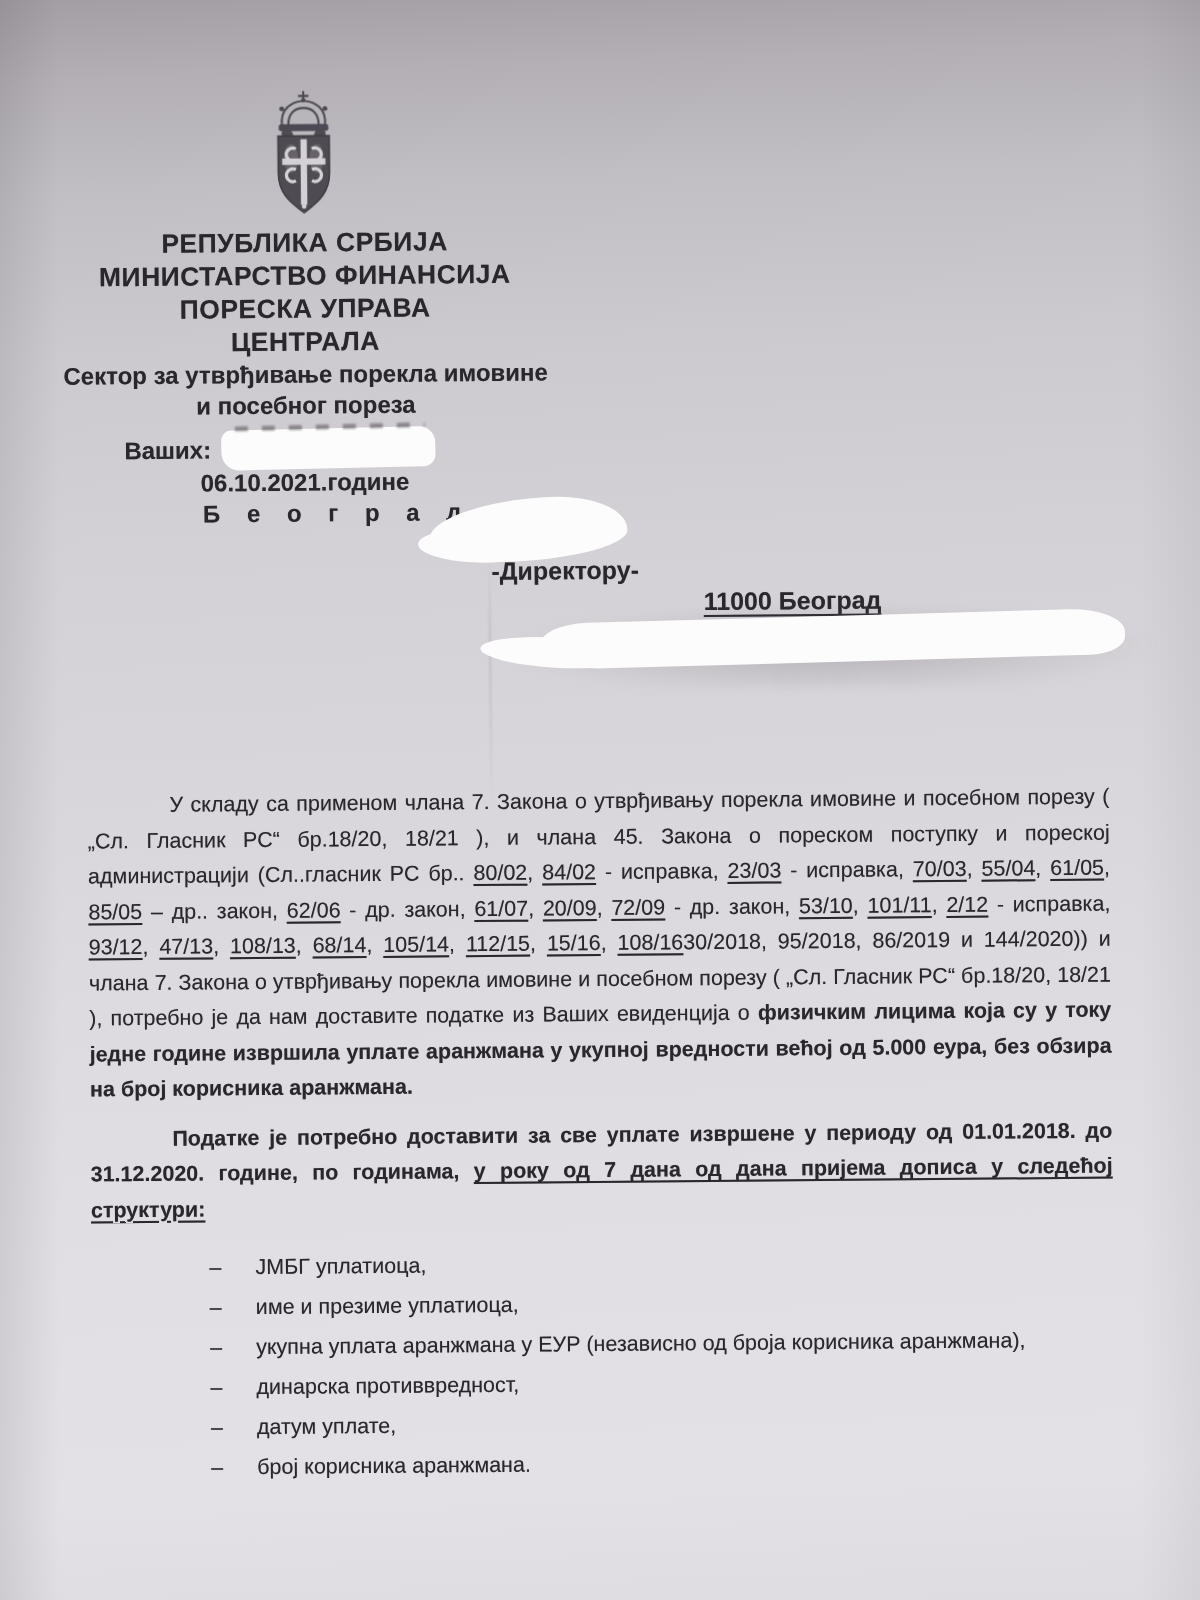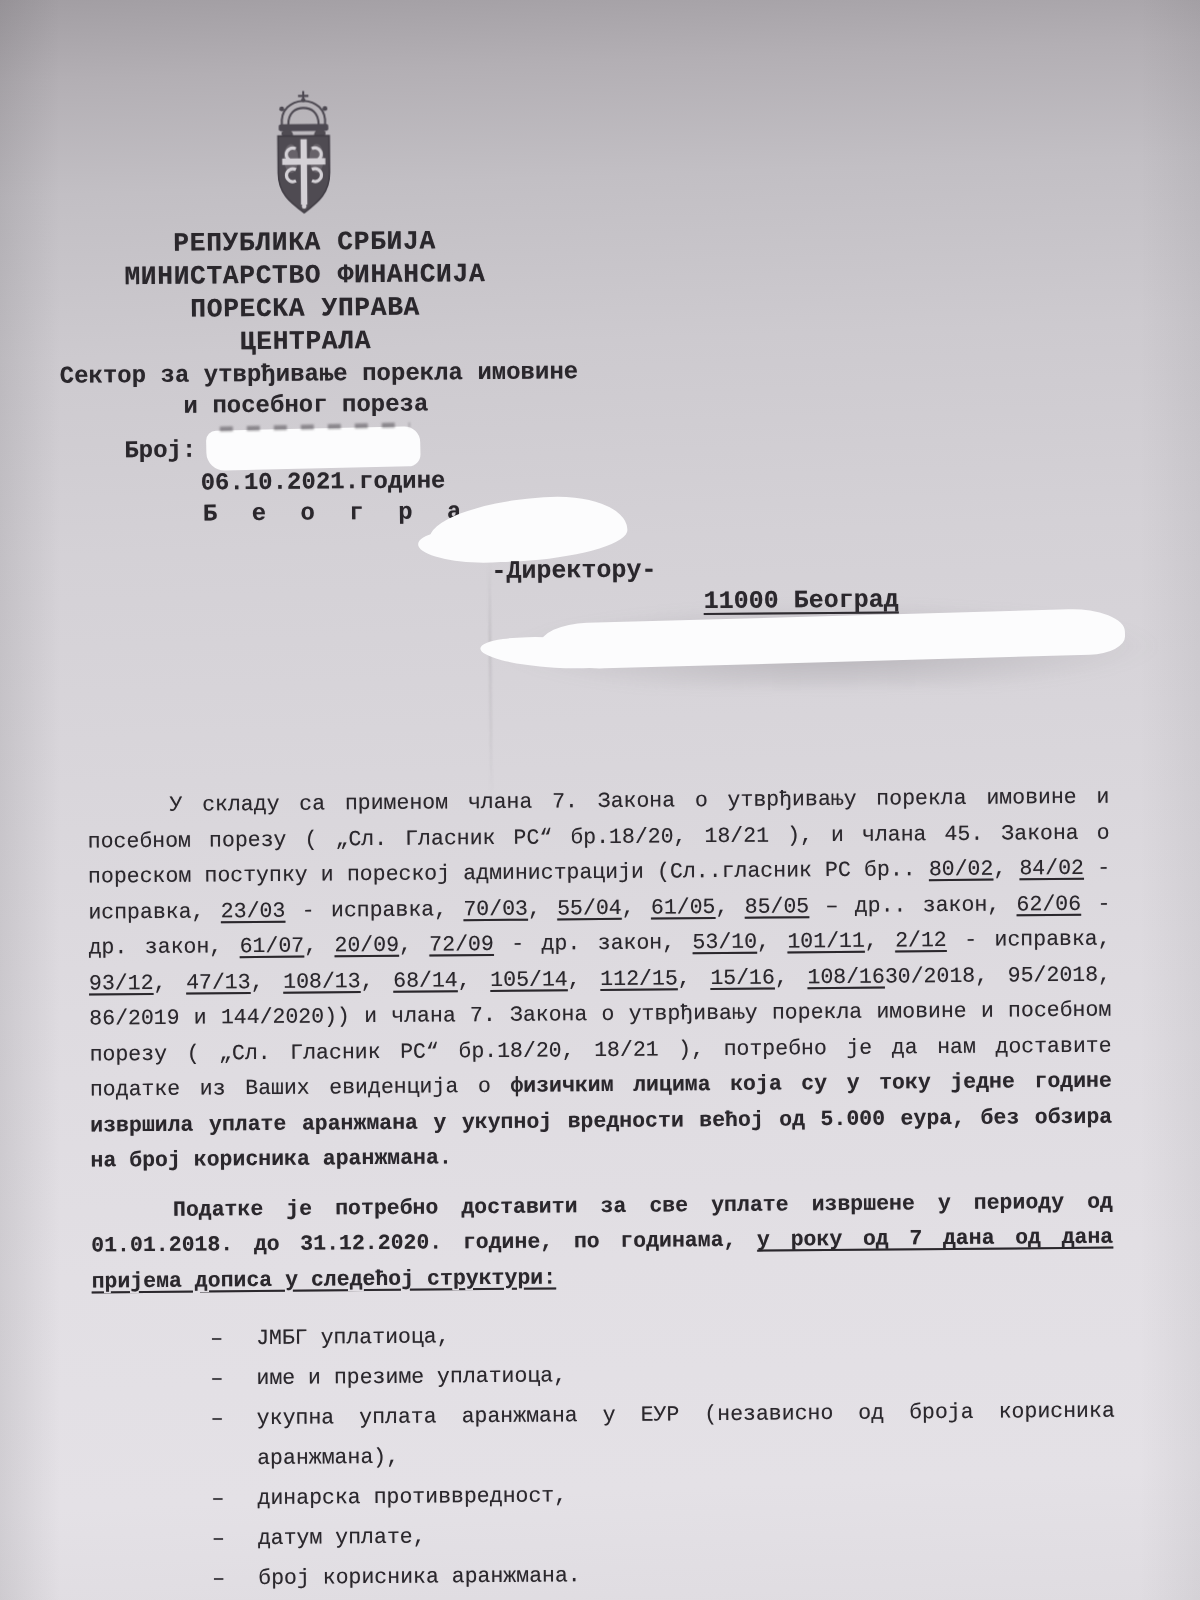--- a/index.html
+++ b/index.html
@@ -1,19 +1,19 @@
 <!DOCTYPE html>
 <html><head>
 <meta charset="utf-8">
 <style>
   html,body{margin:0;padding:0;}
   body{width:1200px;height:1600px;overflow:hidden;background:#8f8c90;}
   .page{
     position:relative;width:1200px;height:1600px;overflow:hidden;
-    font-family:Liberation Mono, monospace;
+    font-family:Liberation Sans, sans-serif;
     color:#2a272c;
     background:linear-gradient(178deg,
       #a29ea3 0%, #b3afb4 5%, #c2bfc4 12%, #cdcacf 22%,
       #d4d1d6 34%, #d9d6db 48%, #dedbe0 62%, #e2dfe4 78%, #e4e1e6 92%, #dfdce1 100%);
     text-shadow:0 0 0.7px rgba(58,54,60,0.45);
   }
   .page::before{ 
     content:"";position:absolute;inset:0;pointer-events:none;
     background:linear-gradient(90deg, rgba(40,38,42,0.10), rgba(40,38,42,0) 5%,
                rgba(40,38,42,0) 95%, rgba(40,38,42,0.06));
@@ -109,21 +109,21 @@
       </svg>
 
       <div class="org-line">РЕПУБЛИКА СРБИЈА</div>
       <div class="org-line">МИНИСТАРСТВО ФИНАНСИЈА</div>
       <div class="org-line">ПОРЕСКА УПРАВА</div>
       <div class="org-line">ЦЕНТРАЛА</div>
       <div class="sector-line">Сектор за утврђивање порекла имовине</div>
       <div class="sector-line">и посебног пореза</div>
 
       <div class="meta-row broj-row">
-        <span>Број:</span>
+        <span>Ваших:</span>
         <span class="redact-broj"></span>
       </div>
       <div class="meta-row date-row">06.10.2021.године</div>
       <div class="meta-row city-row">Б е о г р а д</div>
     </div>
 
     <div class="crease"></div>
     <div class="blob blob-name"></div>
     <div class="director">-Директору-</div>
     <div class="postal">11000 Београд</div>

